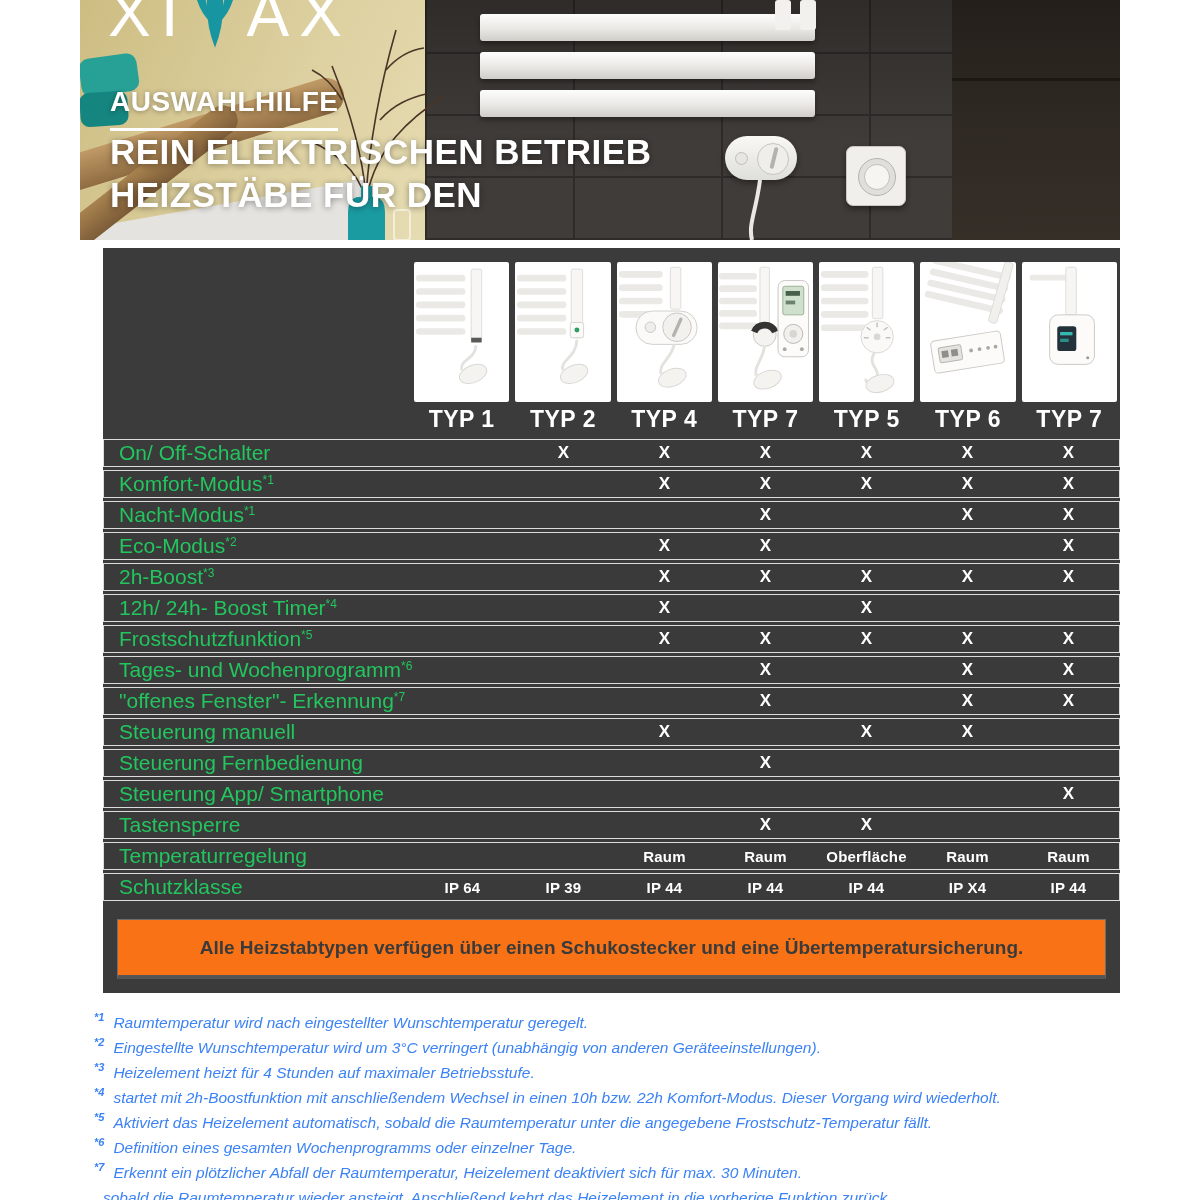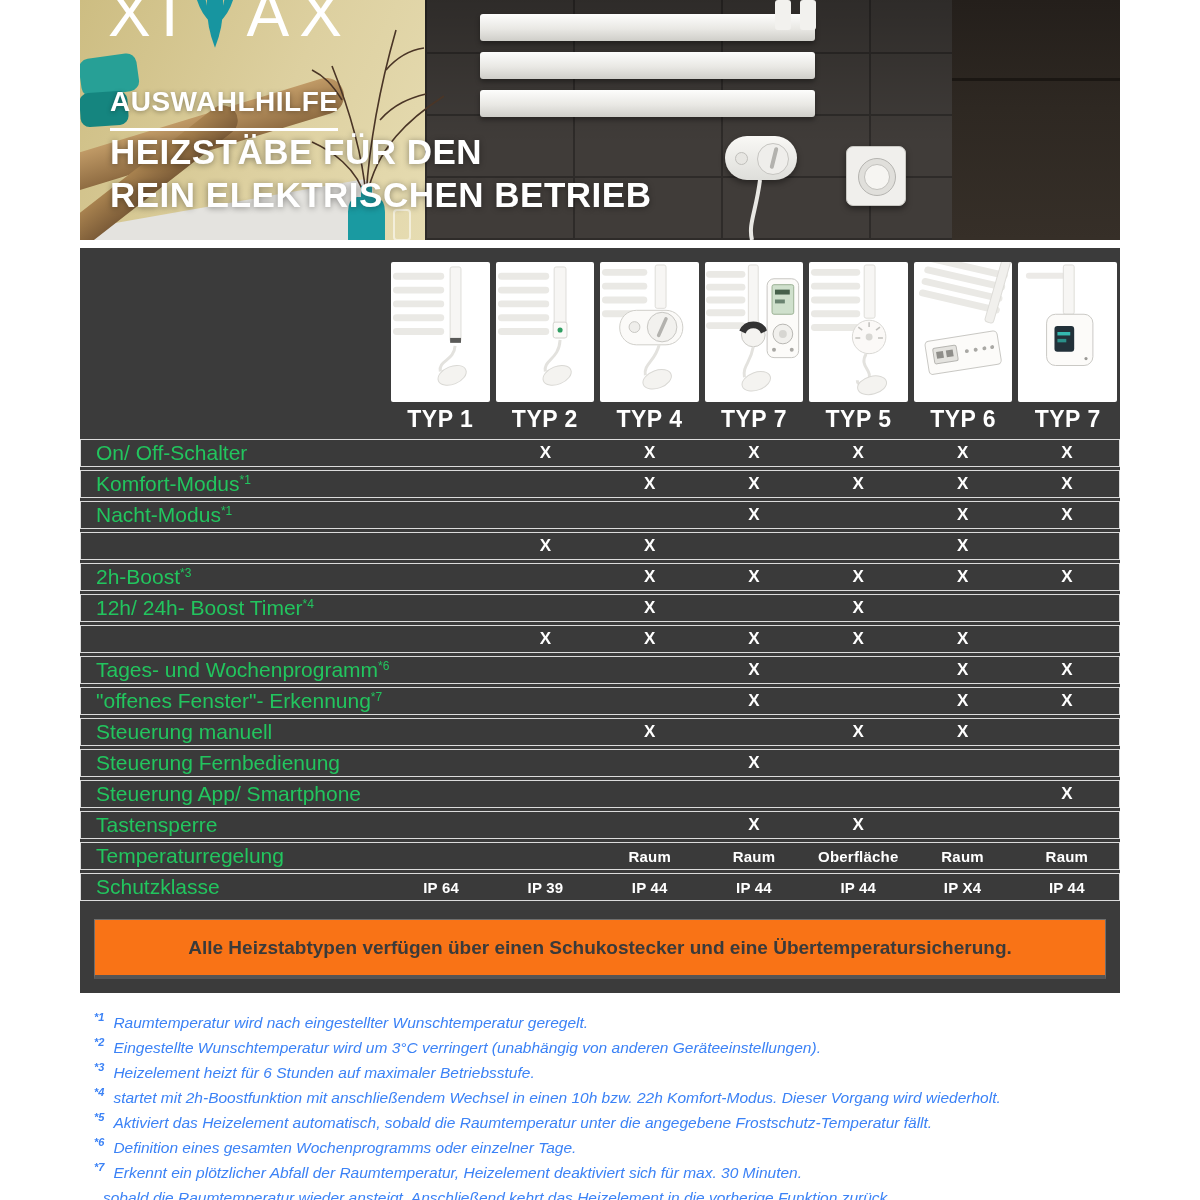--- a/index.html
+++ b/index.html
@@ -52,21 +52,21 @@
   .logo{position:absolute;left:28px;top:-18px;display:flex;align-items:flex-start;color:#fff;
     font-size:64px;font-weight:400;letter-spacing:10px;line-height:1;}
   .logo svg{margin:2px 4px 0 0;}
   .kicker{position:absolute;left:30px;top:86px;color:#fff;font-weight:bold;font-size:28px;
     letter-spacing:.5px;border-bottom:3px solid #fff;padding-bottom:10px;
     text-shadow:0 1px 5px rgba(0,0,0,.35);}
   .hero-title{position:absolute;left:30px;top:130px;color:#fff;font-weight:bold;font-size:35px;
     line-height:43px;letter-spacing:.5px;text-shadow:0 1px 6px rgba(0,0,0,.4);}
 
   
-  .band{margin-top:8px;background:#3b3b3b;padding:14px 0 14px;}
+  .band{margin-top:8px;background:#3b3b3b;padding:14px 0 14px;margin-left:23px;}
   .grid{display:grid;grid-template-columns:308px repeat(7,1fr);}
   .thumbrow{height:140px;}
   .thumb{margin:0 3px;background:#fff;border-radius:2px;overflow:hidden;}
   .thumb svg{display:block;width:100%;height:100%;}
   .typerow{height:34px;align-items:center;}
   .typecell{text-align:center;color:#fff;font-weight:bold;font-size:23px;letter-spacing:.5px;}
   .trow{height:28px;border:1px solid #dcdcdc;background:#3a3a3a;margin-top:3px;align-items:center;box-sizing:border-box;}
   .trow .lbl{color:#22c55e;font-size:21px;padding-left:15px;white-space:nowrap;overflow:hidden;}
   .trow .lbl sup{font-size:12px;vertical-align:7px;letter-spacing:0;}
   .trow .val{text-align:center;color:#fff;font-weight:bold;font-size:17px;}
@@ -140,22 +140,22 @@
         <span>XI</span>
         <svg width="54" height="66" viewBox="0 0 56 64">
           <path d="M6 0 Q10 26 24 38 Q18 16 16 0 Z" fill="#1795a0"></path>
           <path d="M50 0 Q46 26 32 38 Q38 16 40 0 Z" fill="#1795a0"></path>
           <path d="M28 64 Q16 34 21 0 L35 0 Q40 34 28 64 Z" fill="#1795a0"></path>
         </svg>
         <span>AX</span>
       </div>
       <div class="kicker">AUSWAHLHILFE</div>
       <div class="hero-title">
+        <div>REIN ELEKTRISCHEN BETRIEB</div>
         <div>HEIZSTÄBE FÜR DEN</div>
-        <div>REIN ELEKTRISCHEN BETRIEB</div>
       </div>
     </div>
 
     <div class="band">
       <div class="grid thumbrow" id="thumbrow">
           <div></div>
           <div class="thumb">
             <svg viewBox="0 0 100 140">
               <rect x="2" y="10" width="52" height="7" rx="3.5" fill="#eae9e5"></rect>
               <rect x="2" y="24" width="52" height="7" rx="3.5" fill="#eae9e5"></rect>
@@ -310,20 +310,21 @@
             <div class="lbl">Nacht-Modus<sup>*1</sup></div>
             <div class="val"></div>
             <div class="val"></div>
             <div class="val"></div>
             <div class="val">X</div>
             <div class="val"></div>
             <div class="val">X</div>
             <div class="val">X</div>
           </div>
           <div class="grid trow">
+            <div class="lbl">Eco-Modus<sup>*2</sup></div>
             <div class="val"></div>
             <div class="val"></div>
             <div class="val">X</div>
             <div class="val">X</div>
             <div class="val"></div>
             <div class="val"></div>
             <div class="val">X</div>
           </div>
           <div class="grid trow">
             <div class="lbl">2h-Boost<sup>*3</sup></div>
@@ -339,20 +340,21 @@
             <div class="lbl">12h/ 24h- Boost Timer<sup>*4</sup></div>
             <div class="val"></div>
             <div class="val"></div>
             <div class="val">X</div>
             <div class="val"></div>
             <div class="val">X</div>
             <div class="val"></div>
             <div class="val"></div>
           </div>
           <div class="grid trow">
+            <div class="lbl">Frostschutzfunktion<sup>*5</sup></div>
             <div class="val"></div>
             <div class="val"></div>
             <div class="val">X</div>
             <div class="val">X</div>
             <div class="val">X</div>
             <div class="val">X</div>
             <div class="val">X</div>
           </div>
           <div class="grid trow">
             <div class="lbl">Tages- und Wochenprogramm<sup>*6</sup></div>
@@ -434,21 +436,21 @@
             <div class="val">IP X4</div>
             <div class="val">IP 44</div>
           </div>
         </div>
       <div class="note">Alle Heizstabtypen verfügen über einen Schukostecker und eine Übertemperatursicherung.</div>
     </div>
 
     <div class="foot" id="footnotes">
         <div class="fline"><span class="fsup">*1</span><span>Raumtemperatur wird nach eingestellter Wunschtemperatur geregelt.</span></div>
         <div class="fline"><span class="fsup">*2</span><span>Eingestellte Wunschtemperatur wird um 3°C verringert (unabhängig von anderen Geräteeinstellungen).</span></div>
-        <div class="fline"><span class="fsup">*3</span><span>Heizelement heizt für 6 Stunden auf maximaler Betriebsstufe.</span></div>
+        <div class="fline"><span class="fsup">*3</span><span>Heizelement heizt für 4 Stunden auf maximaler Betriebsstufe.</span></div>
         <div class="fline"><span class="fsup">*4</span><span>startet mit 2h-Boostfunktion mit anschließendem Wechsel in einen 10h bzw. 22h Komfort-Modus. Dieser Vorgang wird wiederholt.</span></div>
         <div class="fline"><span class="fsup">*5</span><span>Aktiviert das Heizelement automatisch, sobald die Raumtemperatur unter die angegebene Frostschutz-Temperatur fällt.</span></div>
         <div class="fline"><span class="fsup">*6</span><span>Definition eines gesamten Wochenprogramms oder einzelner Tage.</span></div>
         <div class="fline"><span class="fsup">*7</span><span>Erkennt ein plötzlicher Abfall der Raumtemperatur, Heizelement deaktiviert sich für max. 30 Minuten.</span></div>
         <div class="fline"><span class="fsup"></span><span>sobald die Raumtemperatur wieder ansteigt. Anschließend kehrt das Heizelement in die vorherige Funktion zurück.</span></div>
       </div>
 
   </div>
 </div>
 

